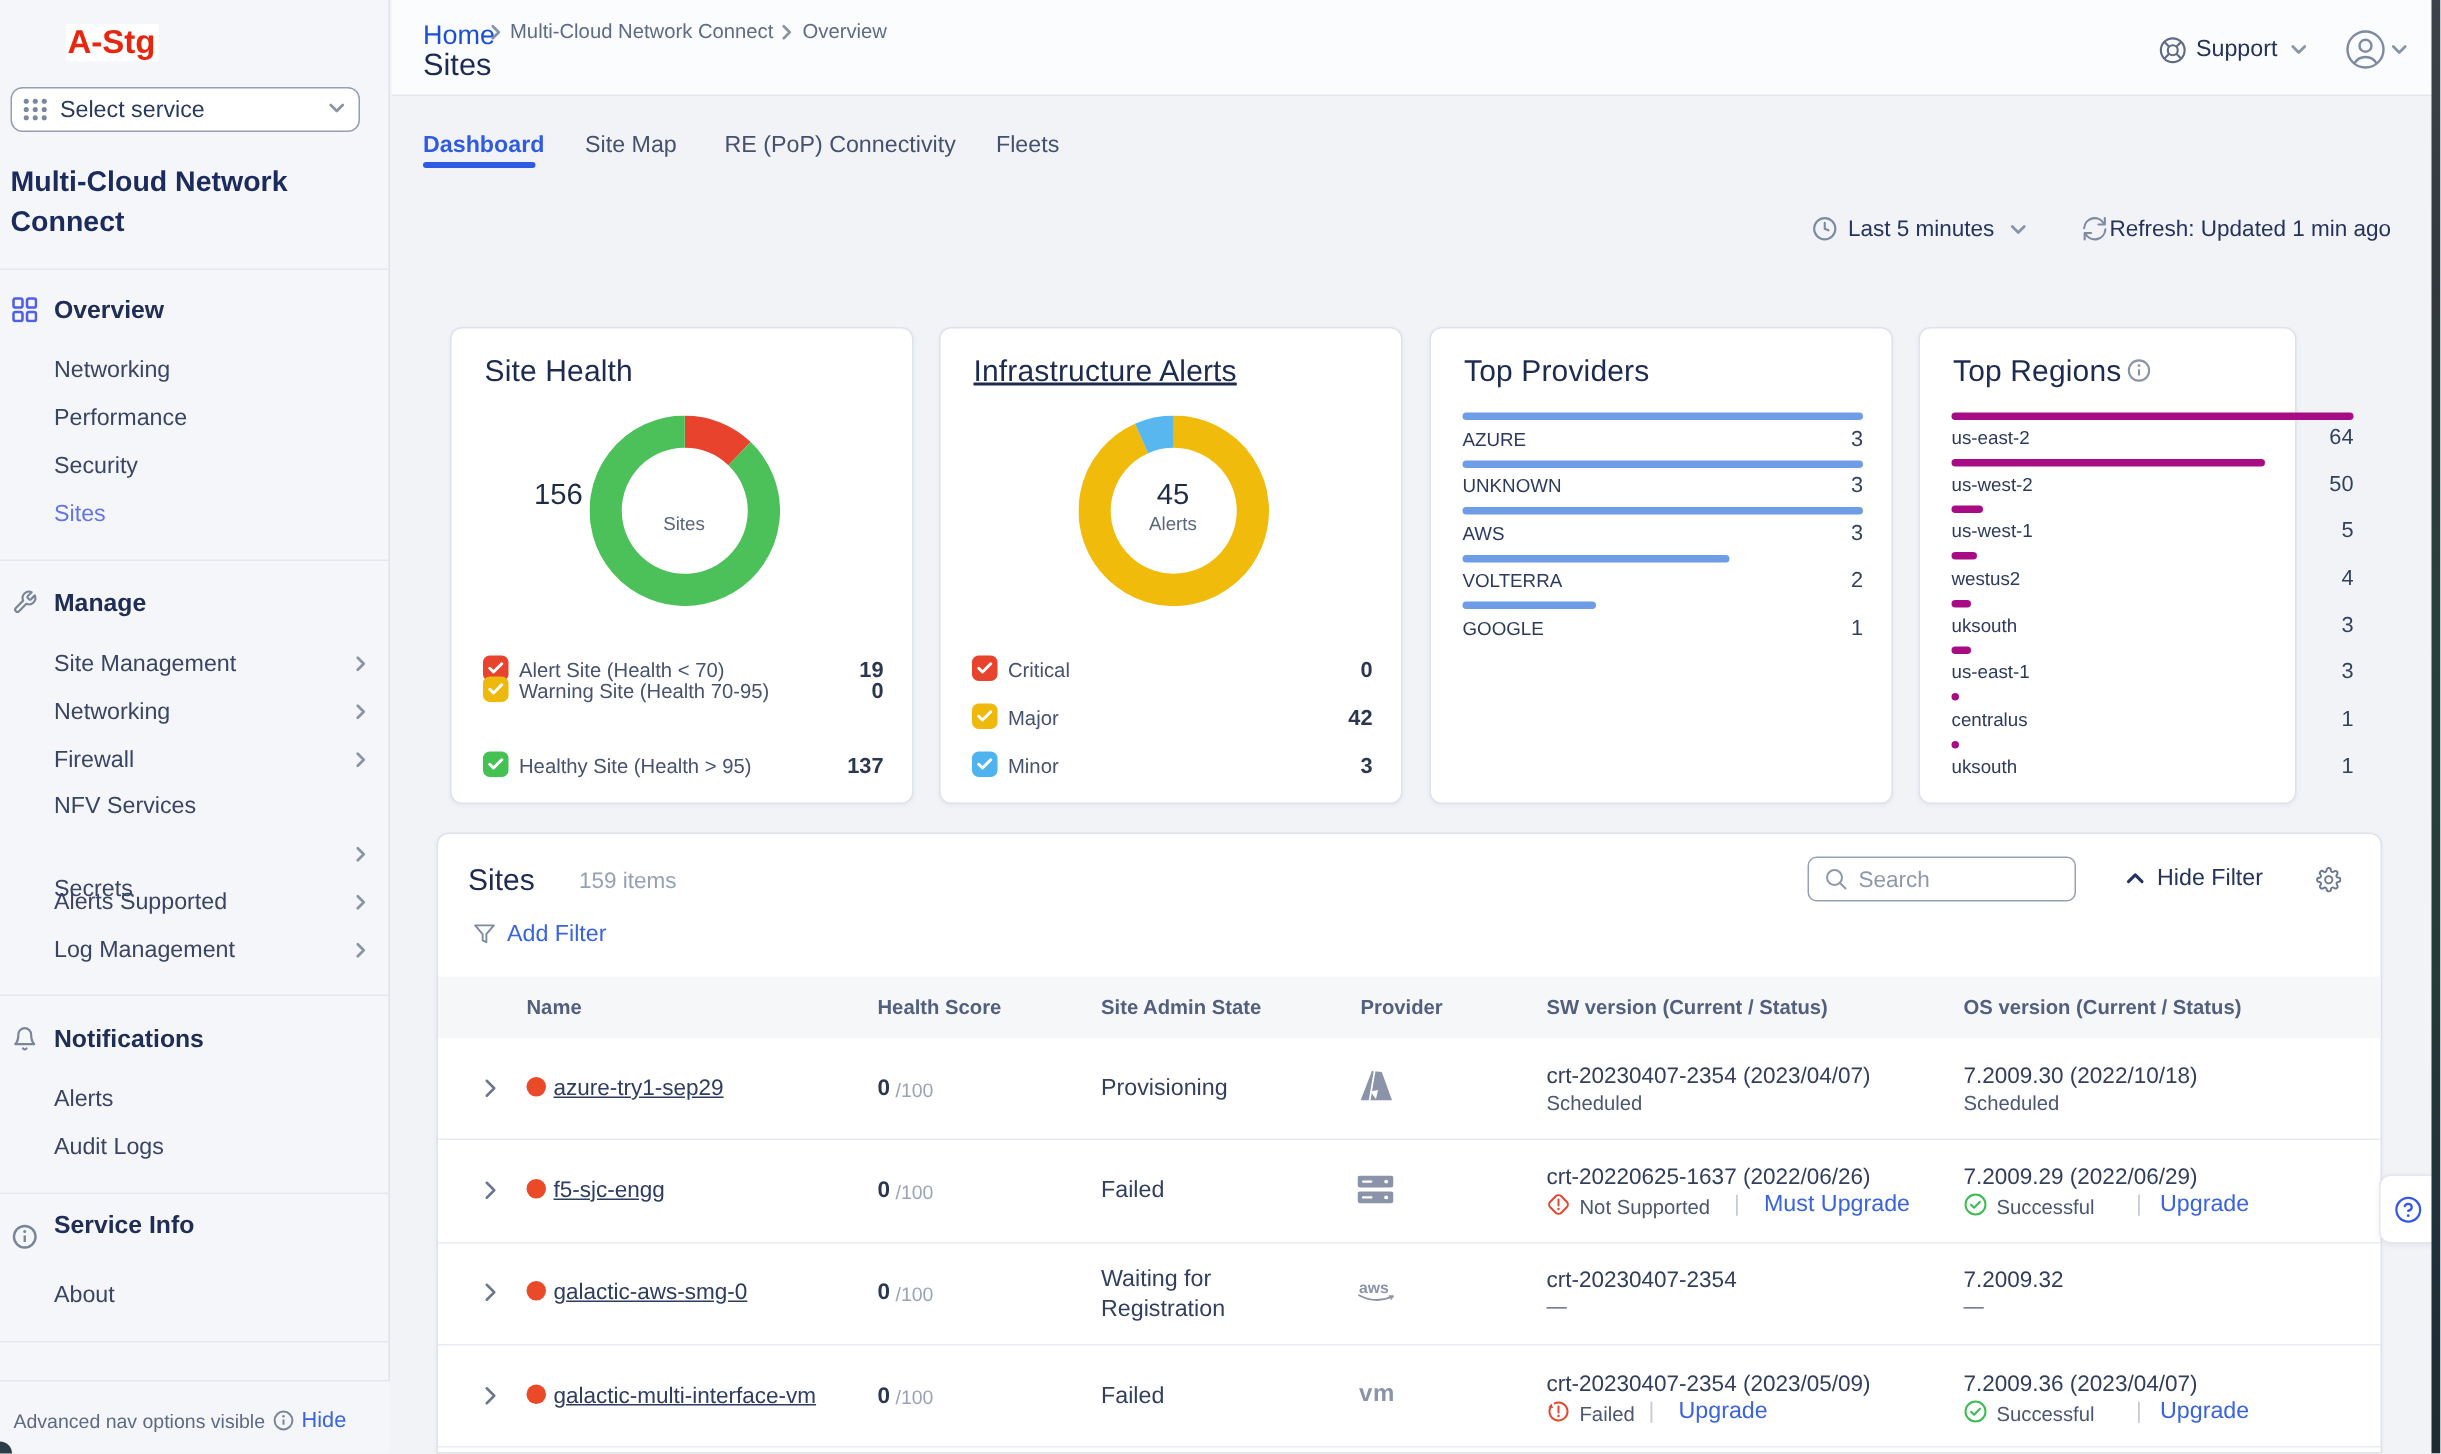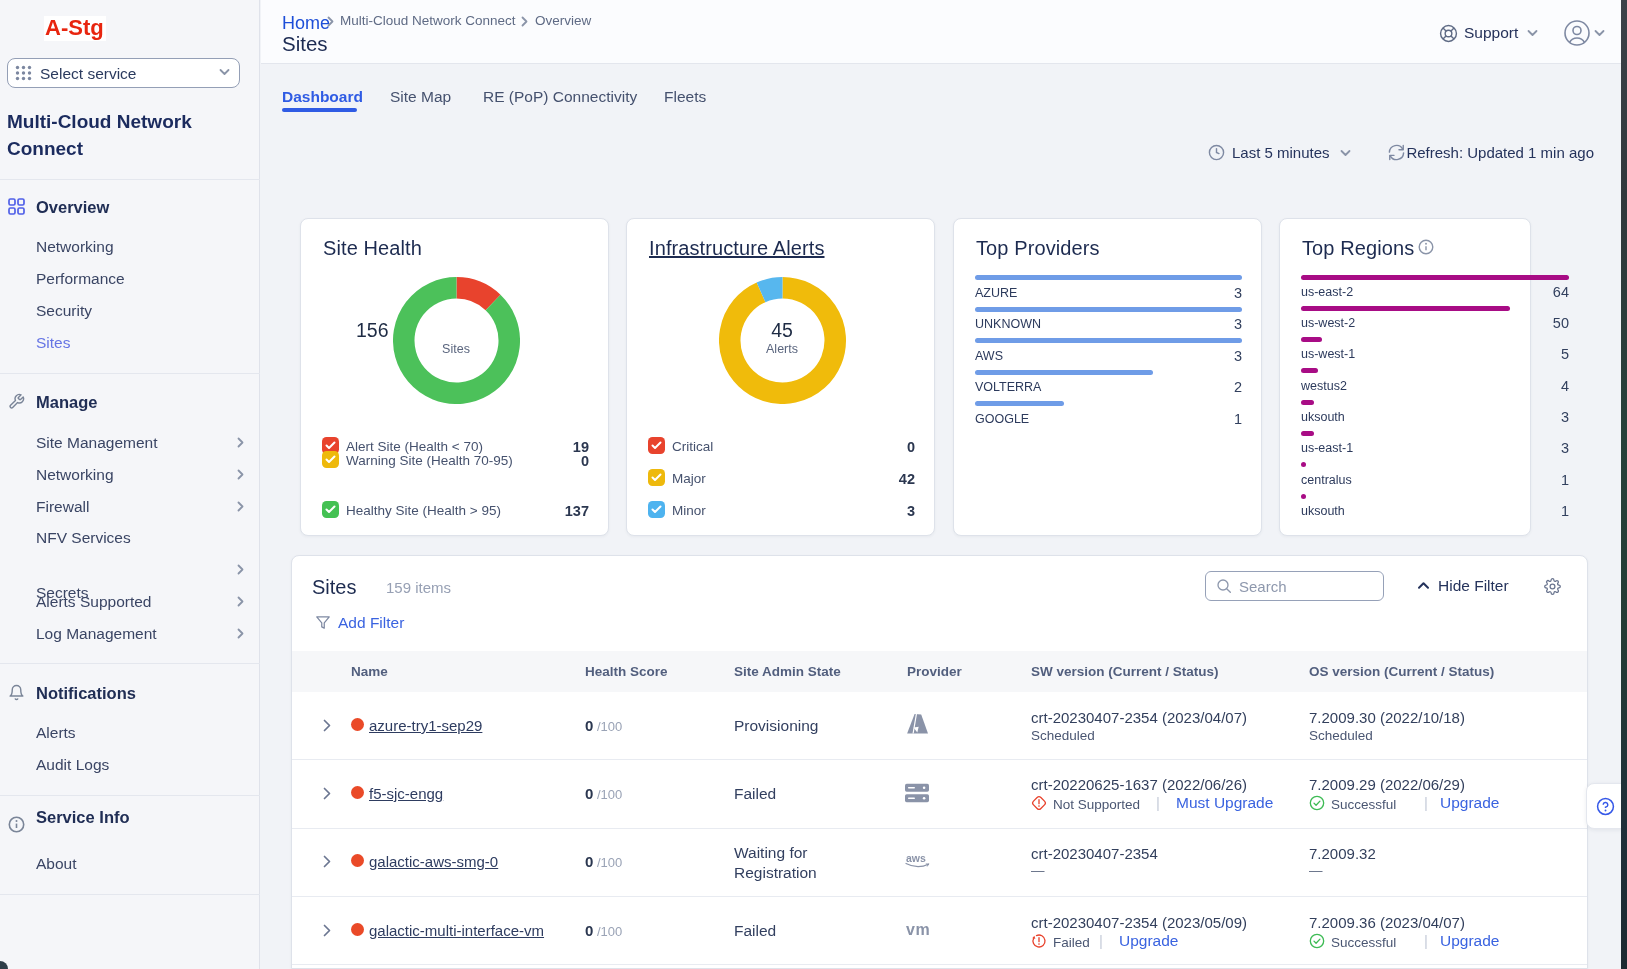--- a/index.html
+++ b/index.html
@@ -107,20 +107,29 @@
   <div class="abs" style="left:0;top:795px;width:260px;border-top:1px solid #e4e7ee;"></div>
 
   <svg class="abs" style="left:8px;top:816px;" width="17" height="17" viewBox="0 0 17 17">
     <circle cx="8.5" cy="8.5" r="7.2" fill="none" stroke="#7a8598" stroke-width="1.6"></circle>
     <line x1="8.5" y1="7.6" x2="8.5" y2="12" stroke="#7a8598" stroke-width="1.6"></line>
     <circle cx="8.5" cy="5" r="1" fill="#7a8598"></circle>
   </svg>
   <div class="navhead" style="top:784px;margin-top:24px;">Service Info</div>
   <div class="navitem" style="top:855px;">About</div>
   <div class="abs" style="left:0;top:894px;width:260px;border-top:1px solid #e4e7ee;"></div>
+  <div class="abs" style="left:0;top:920px;width:260px;height:49px;border-top:1px solid #e4e7ee;background:#f5f6f9;">
+    <div class="abs" style="left:9px;top:19px;font-size:13px;color:#5e6a85;">Advanced nav options visible</div>
+    <svg class="abs" style="left:182px;top:19px;" width="14" height="14" viewBox="0 0 17 17">
+      <circle cx="8.5" cy="8.5" r="7.2" fill="none" stroke="#7a8598" stroke-width="1.6"></circle>
+      <line x1="8.5" y1="7.6" x2="8.5" y2="12" stroke="#7a8598" stroke-width="1.6"></line>
+      <circle cx="8.5" cy="5" r="1" fill="#7a8598"></circle>
+    </svg>
+    <div class="abs" style="left:201px;top:18px;font-size:14.5px;color:#3a63e0;">Hide</div>
+  </div>
 </div>
 
 <div class="abs" style="left:261px;top:0;width:1361px;height:64px;background:#fbfcfe;border-bottom:1px solid #e3e6ed;">
   <div class="abs" style="left:21px;top:13px;font-size:18px;color:#1d4ed8;">Home</div>
   <svg class="abs" style="left:66px;top:16px;" width="7" height="11" viewBox="0 0 7 11">
       <polyline class="chev" points="1.5,1.5 5.5,5.5 1.5,9.5"></polyline>
     </svg>
   <div class="abs" style="left:79px;top:13px;font-size:13.5px;color:#5f6b85;">Multi-Cloud Network Connect</div>
   <svg class="abs" style="left:260px;top:16px;" width="7" height="11" viewBox="0 0 7 11">
       <polyline class="chev" points="1.5,1.5 5.5,5.5 1.5,9.5"></polyline>

